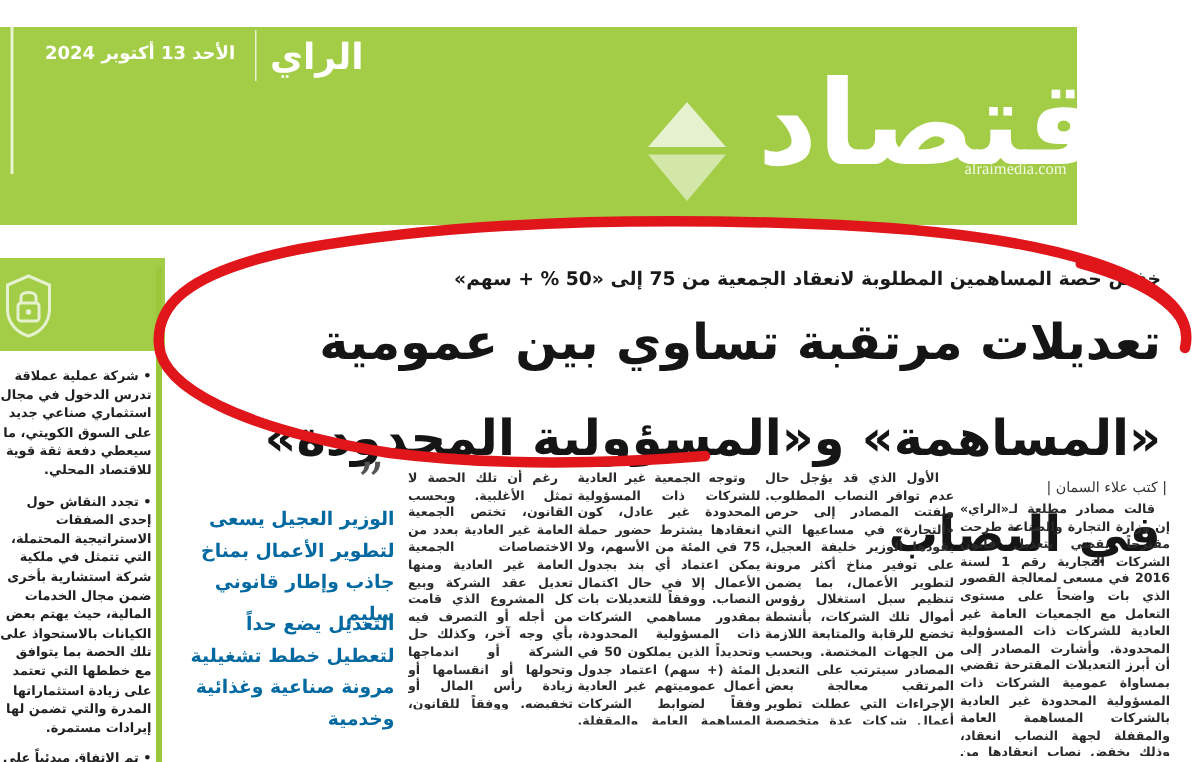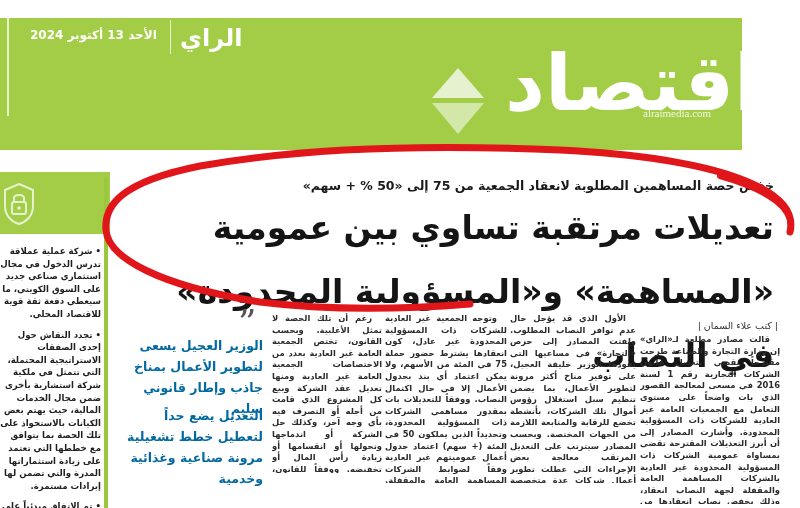--- a/index.html
+++ b/index.html
@@ -1,20 +1,20 @@
 <!DOCTYPE html>
 <html><head>
 <meta charset="utf-8">
 <style>
   html, body { margin:0; padding:0; }
   body { width:800px; height:508px; overflow:hidden; background:#ffffff; position:relative; font-family:"DejaVu Sans", sans-serif; }
   .abs { position:absolute; }
 
   
-  .masthead { left:0; top:18px; width:718px; height:132px; background:#a3cd46;padding-left:24px; }
+  .masthead { left:0; top:18px; width:718px; height:132px; background:#a3cd46; }
   .mast-rule-left { left:7px; top:0; width:2px; height:98px; background:#e8f3cf; }
   .mast-rule-mid { left:170px; top:2px; width:1px; height:34px; background:#e8f3cf; }
   .date { left:30px; top:10px; color:#ffffff; font-size:12px; font-weight:bold; direction:rtl; white-space:nowrap; }
   .brand { left:180px; top:6px; color:#ffffff; font-size:24px; font-weight:bold; white-space:nowrap; }
   .section-title { left:505px; top:26px; color:#ffffff; font-size:78px; font-weight:bold; line-height:1; white-space:nowrap; letter-spacing:-2px; }
   .site-url { left:643px; top:89px; color:#f2f8e4; font-size:11px; font-family:Liberation Serif, serif; white-space:nowrap; }
   .diamond { left:432px; top:50px; width:52px; height:66px; }
 
   
   .kicker { right:26px; top:178px; font-size:12.5px; font-weight:bold; color:#1a1a1a; direction:rtl; white-space:nowrap; }

